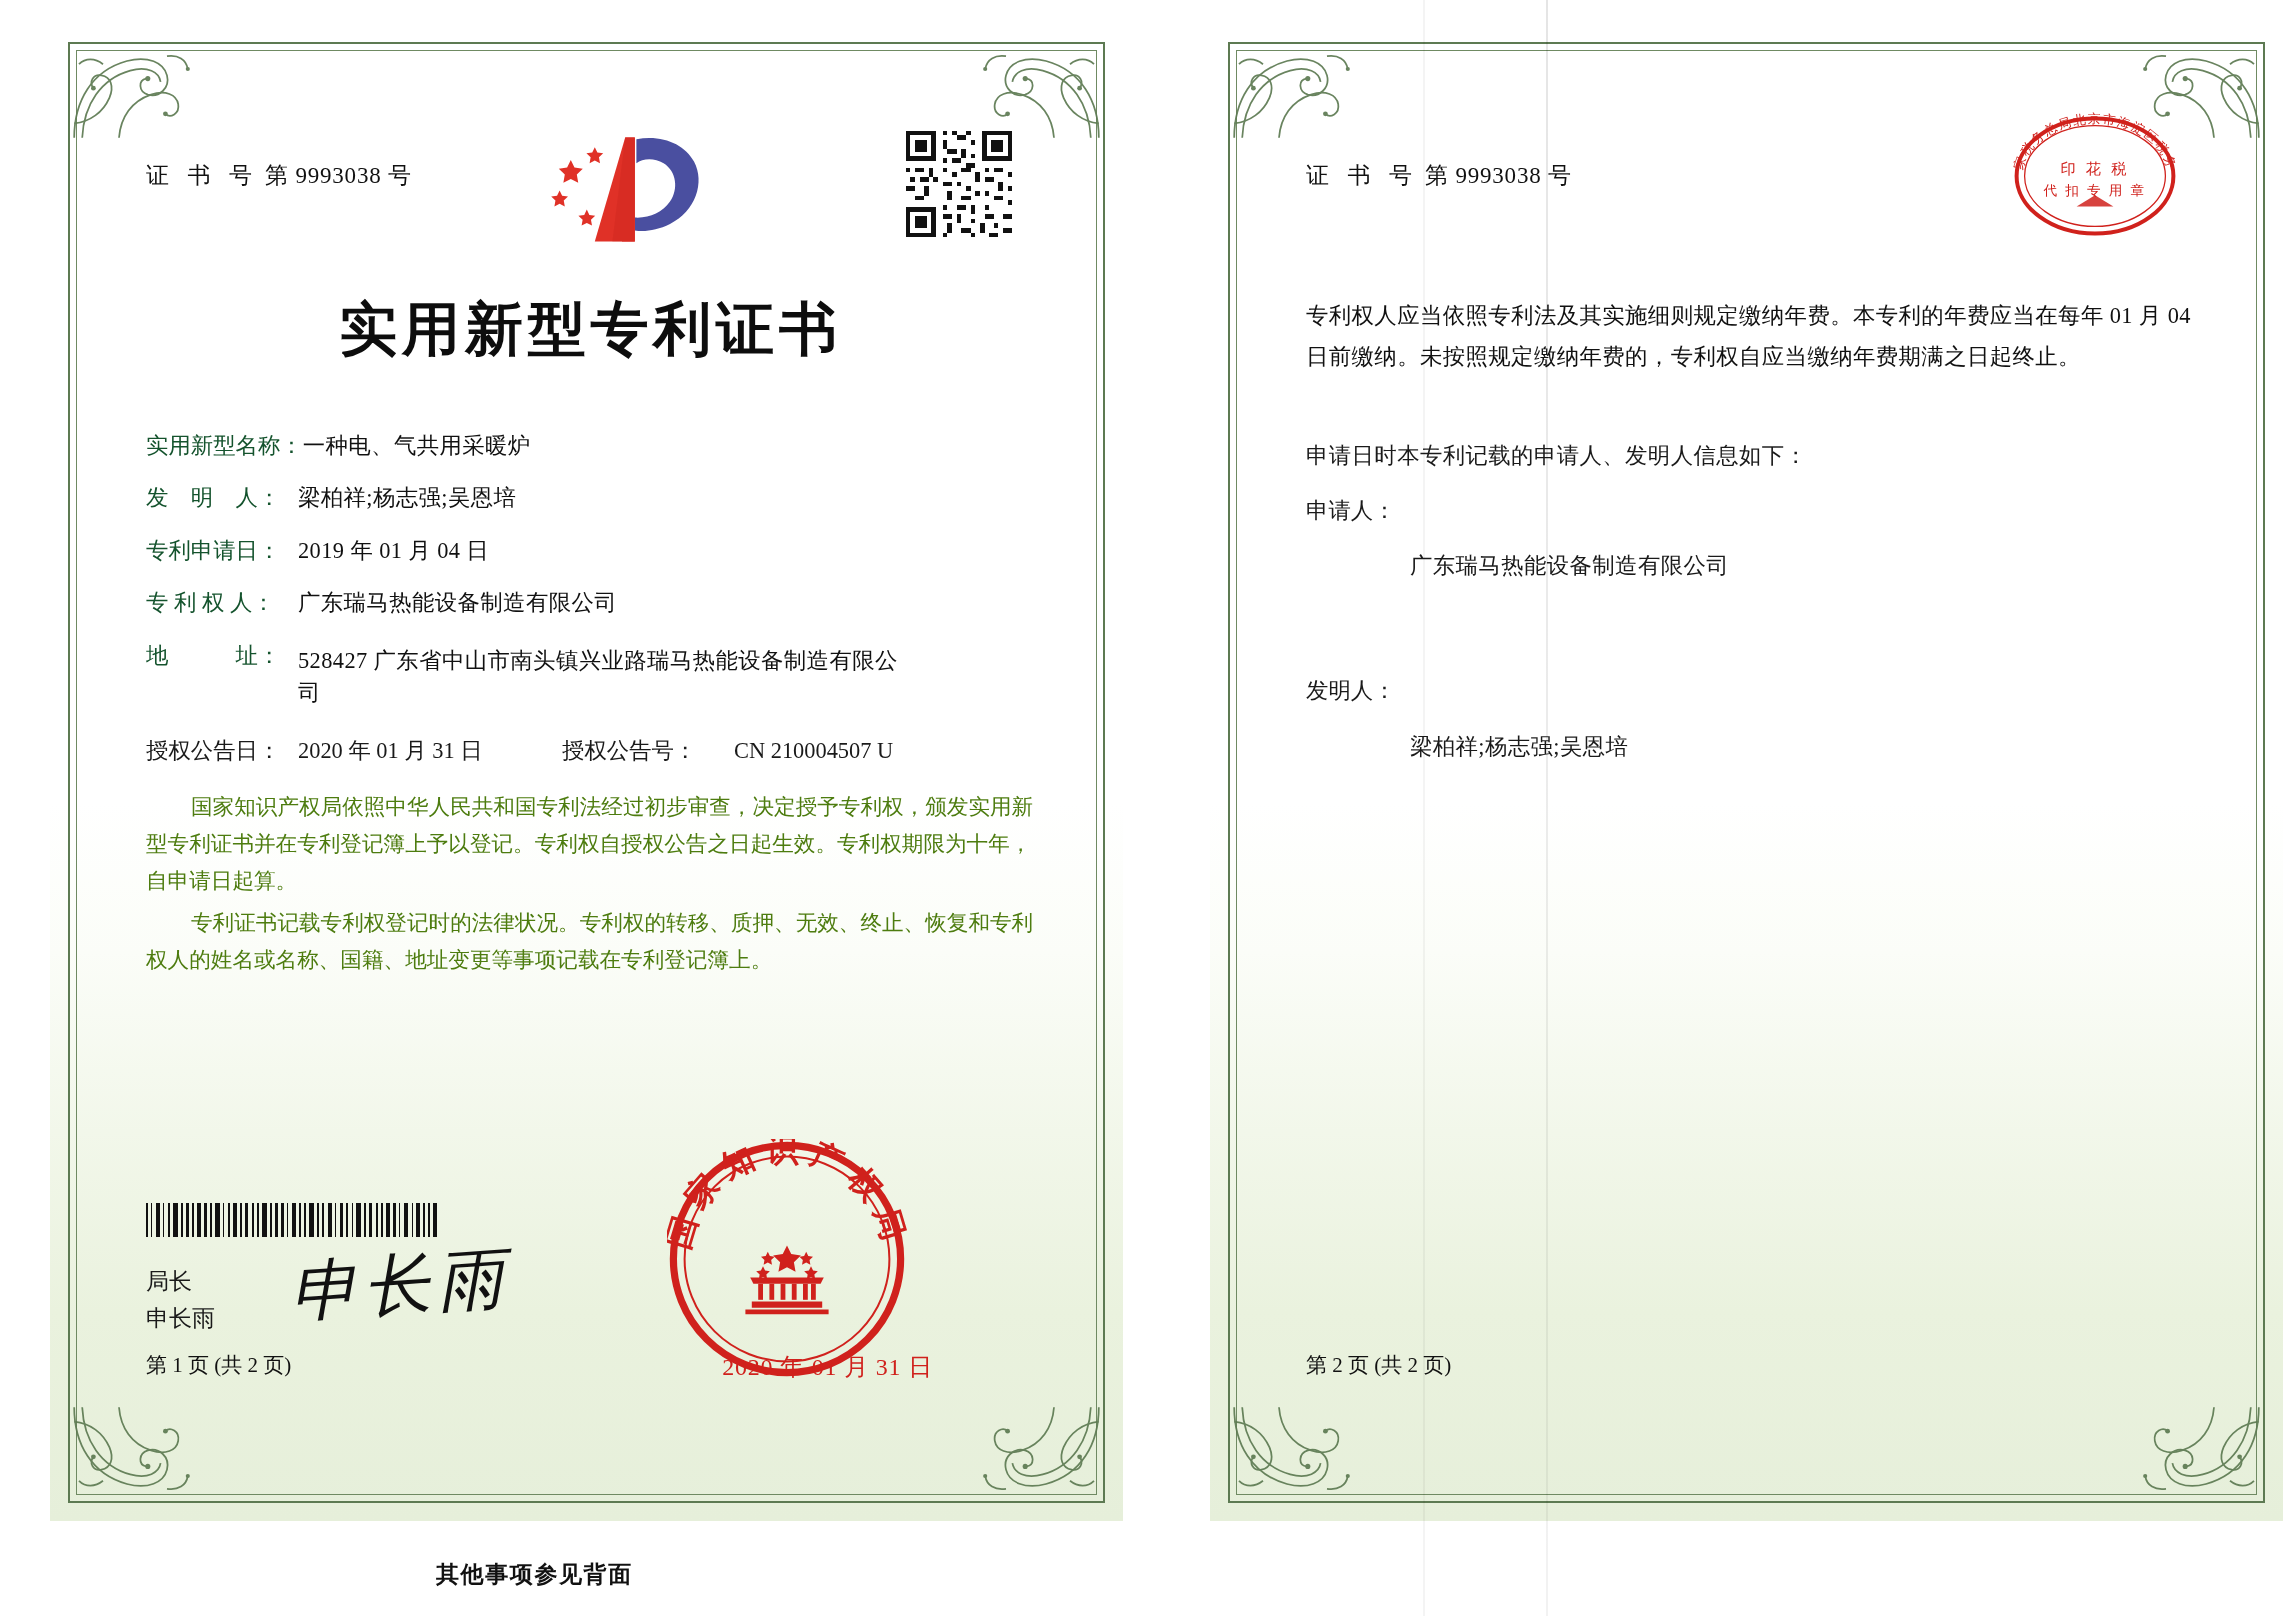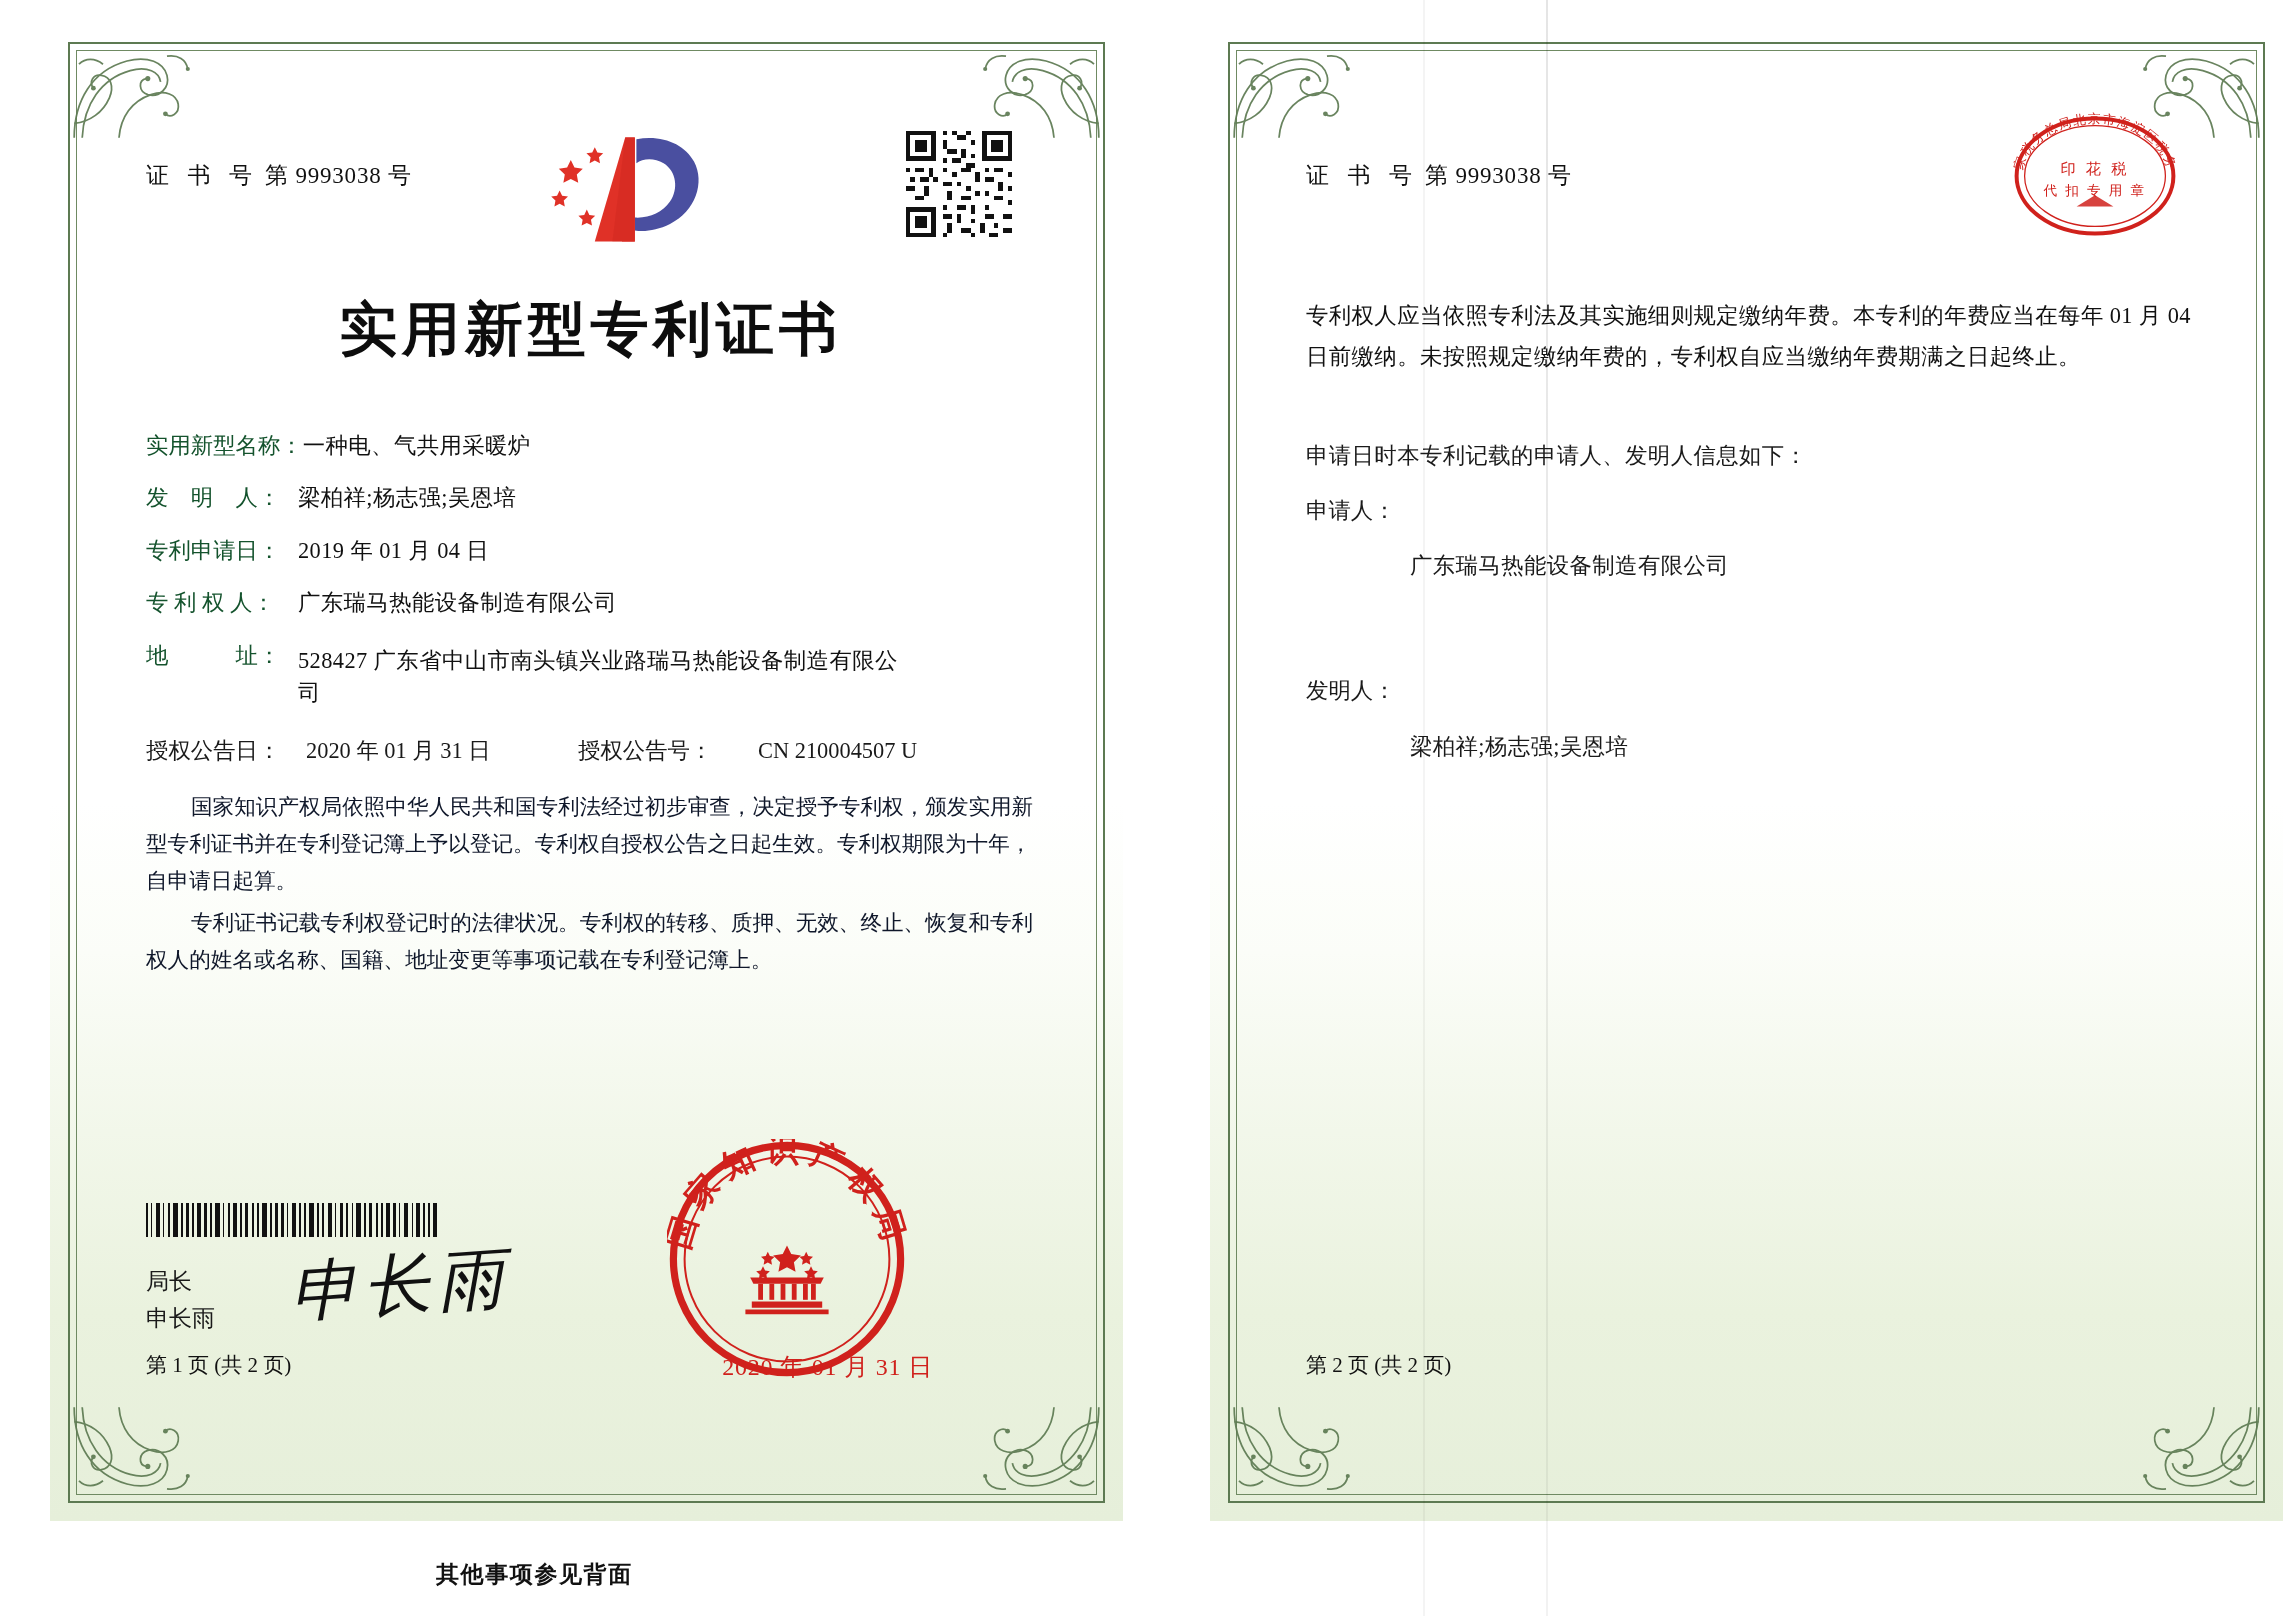--- a/index.html
+++ b/index.html
@@ -153,33 +153,32 @@
     color: #111;
     letter-spacing: 0.4px;
   }
   .value-wrap { max-width: 608px; line-height: 1.45; }
 
   .grant-row {
     display: flex;
     align-items: flex-start;
     margin-bottom: 27px;
     font-size: 22.4px;
-    gap: 8px;
   }
   .grant-row .g1-label { flex: 0 0 152px; white-space: pre; }
   .grant-row .g1-value { flex: 0 0 264px; }
   .grant-row .g2-label { flex: 0 0 172px; white-space: pre; }
   .grant-row .g2-value { flex: 1 1 auto; }
 
   .para {
     font-size: 21.6px;
     line-height: 1.72;
     text-indent: 45px;
     margin-top: 14.4px;
-    color: #0f172a;
+    color: #4d7c0f;
   }
   .para.second { margin-top: 4.8px; }
 
   
   .barcode {
     position: absolute;
     left: 0;
     bottom: 188px;
     width: 304px;
     height: 34px;

